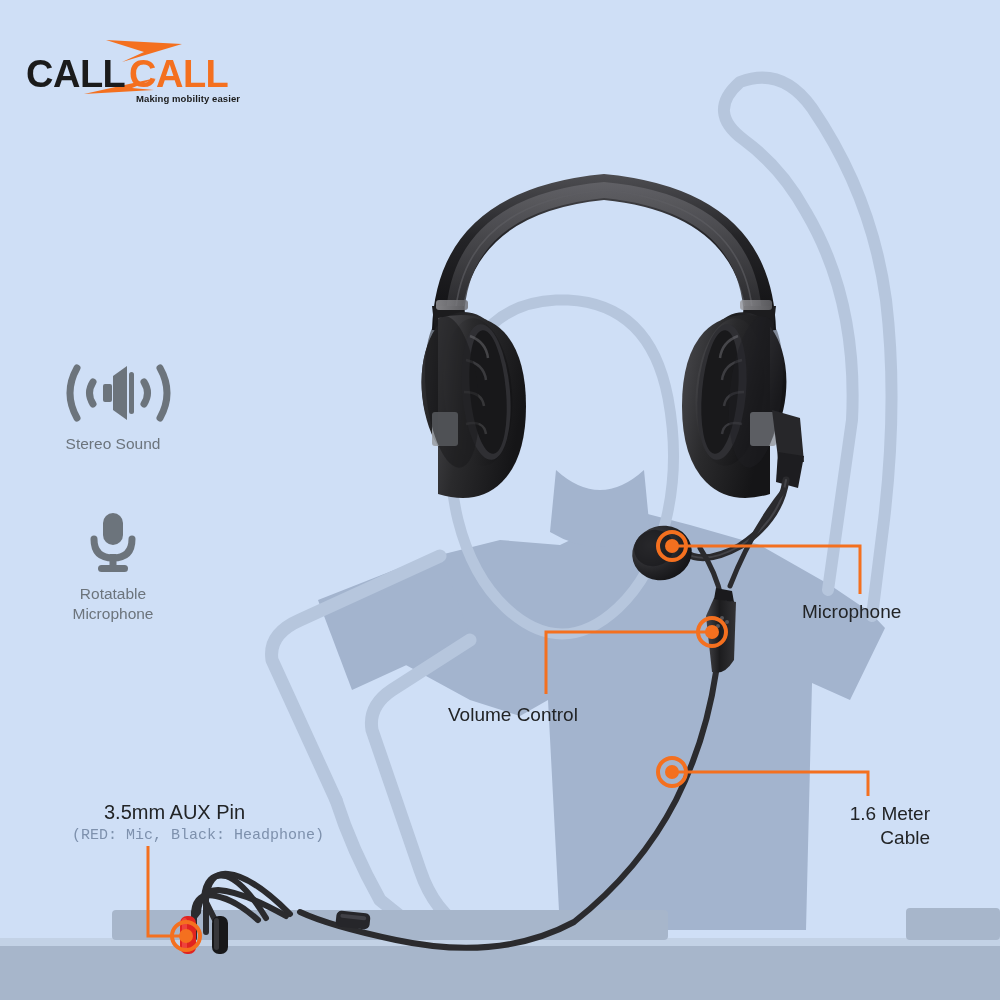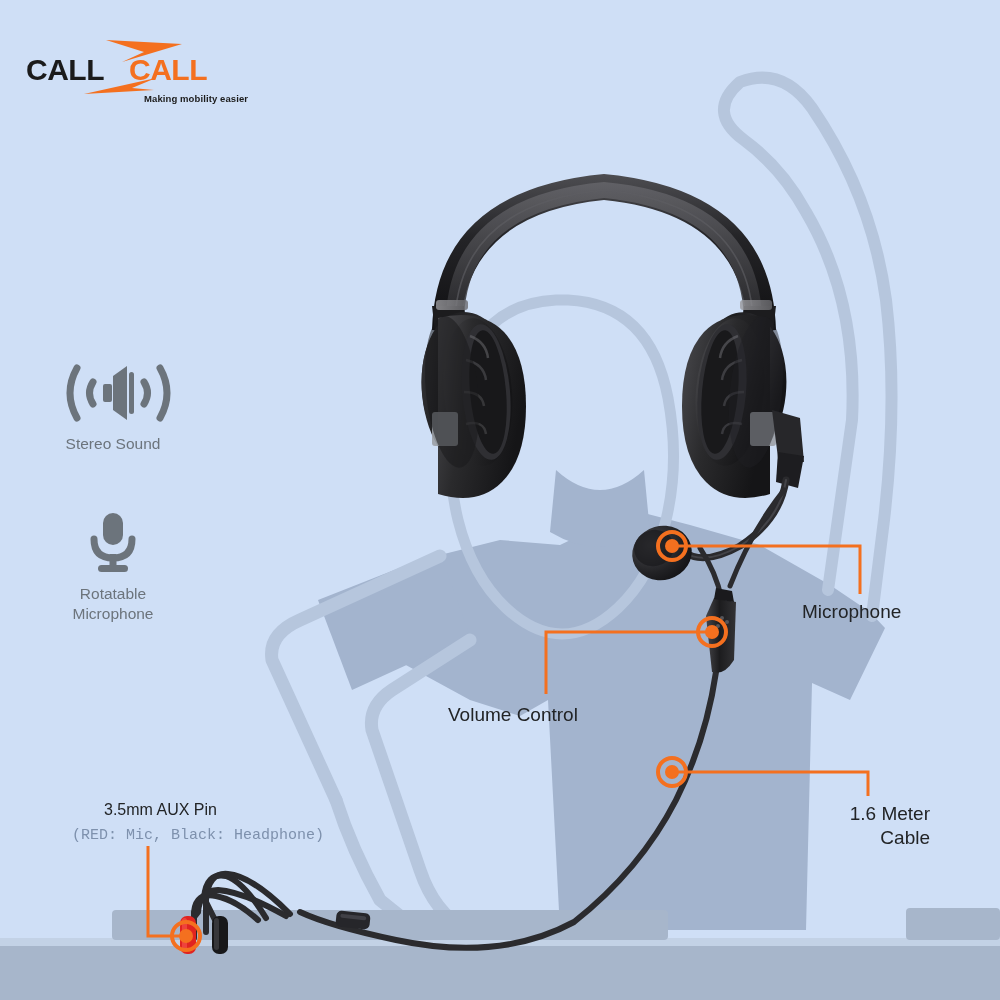--- a/index.html
+++ b/index.html
@@ -21,30 +21,30 @@
   
   #logo {
     position: absolute;
     left: 26px; top: 38px;
     width: 230px; height: 62px;
   }
   .logo-word {
     position: absolute;
     font-family: "Liberation Sans", sans-serif;
     font-weight: 700;
-    font-size: 30px;
+    font-size: 38px;
     letter-spacing: -0.5px;
     line-height: 1;
     white-space: nowrap;
   }
   #logo-call { left: 0px; top: 17px; color: #1b1b1b; }
   #logo-mate { left: 103px; top: 17px; color: #f4701f; }
   #logo-tagline {
     position: absolute;
-    left: 118px; top: 55px;
+    left: 110px; top: 55px;
     font-size: 9.5px;
     font-weight: 700;
     color: #1b1b1b;
     letter-spacing: 0.1px;
     white-space: nowrap;
     font-family: "Liberation Sans", sans-serif;
   }
   #logo-bolt { position:absolute; left:0; top:0; width:230px; height:62px; }
 
   
@@ -90,21 +90,21 @@
   .callout-sub {
     position: absolute;
     color: #7e91ad;
     font-family: Liberation Mono, monospace;
     font-size: 15px;
     white-space: nowrap;
   }
   #label-microphone { left: 802px; top: 600px; }
   #label-volume     { left: 448px; top: 703px; }
   #label-cable      { left: 818px; top: 802px; text-align: right; width: 112px; }
-  #label-aux        { left: 104px; top: 800px; font-size: 16px; }
+  #label-aux        { left: 104px; top: 800px; font-size: 20px; }
   #label-aux-sub    { left: 72px; top: 827px; }
 </style>
 </head>
 <body>
 
 <div id="stage">
 
   <svg id="scene" viewBox="0 0 1000 1000">
     <defs>
       <linearGradient id="gCup" x1="0" y1="0" x2="1" y2="0.35">

